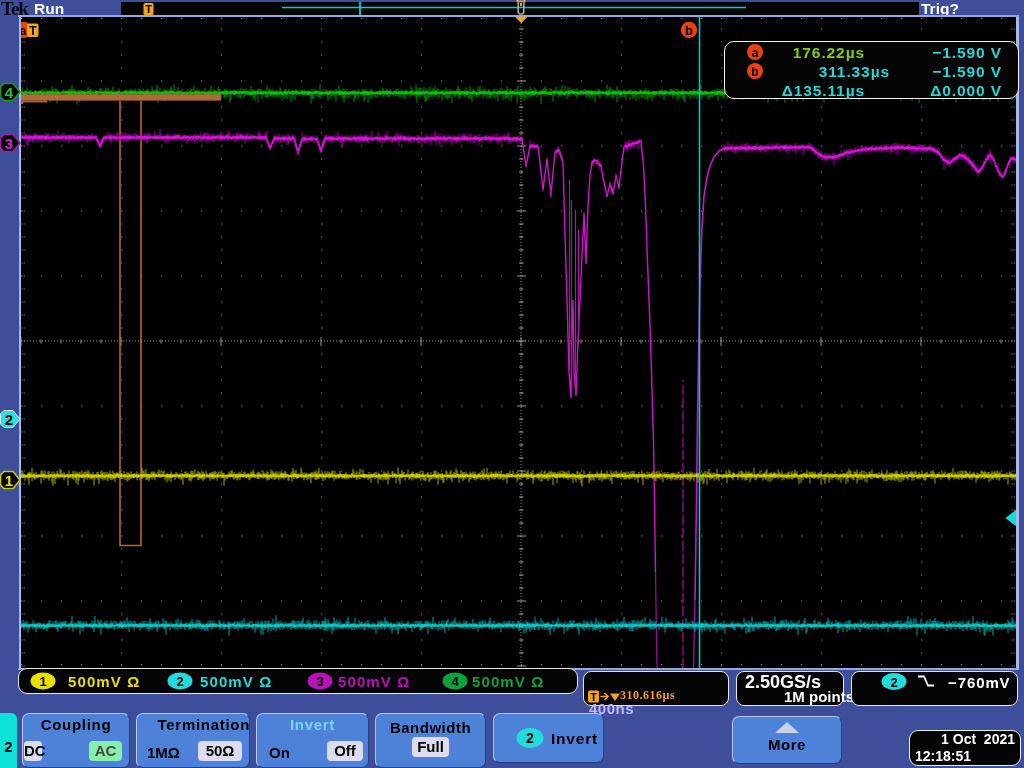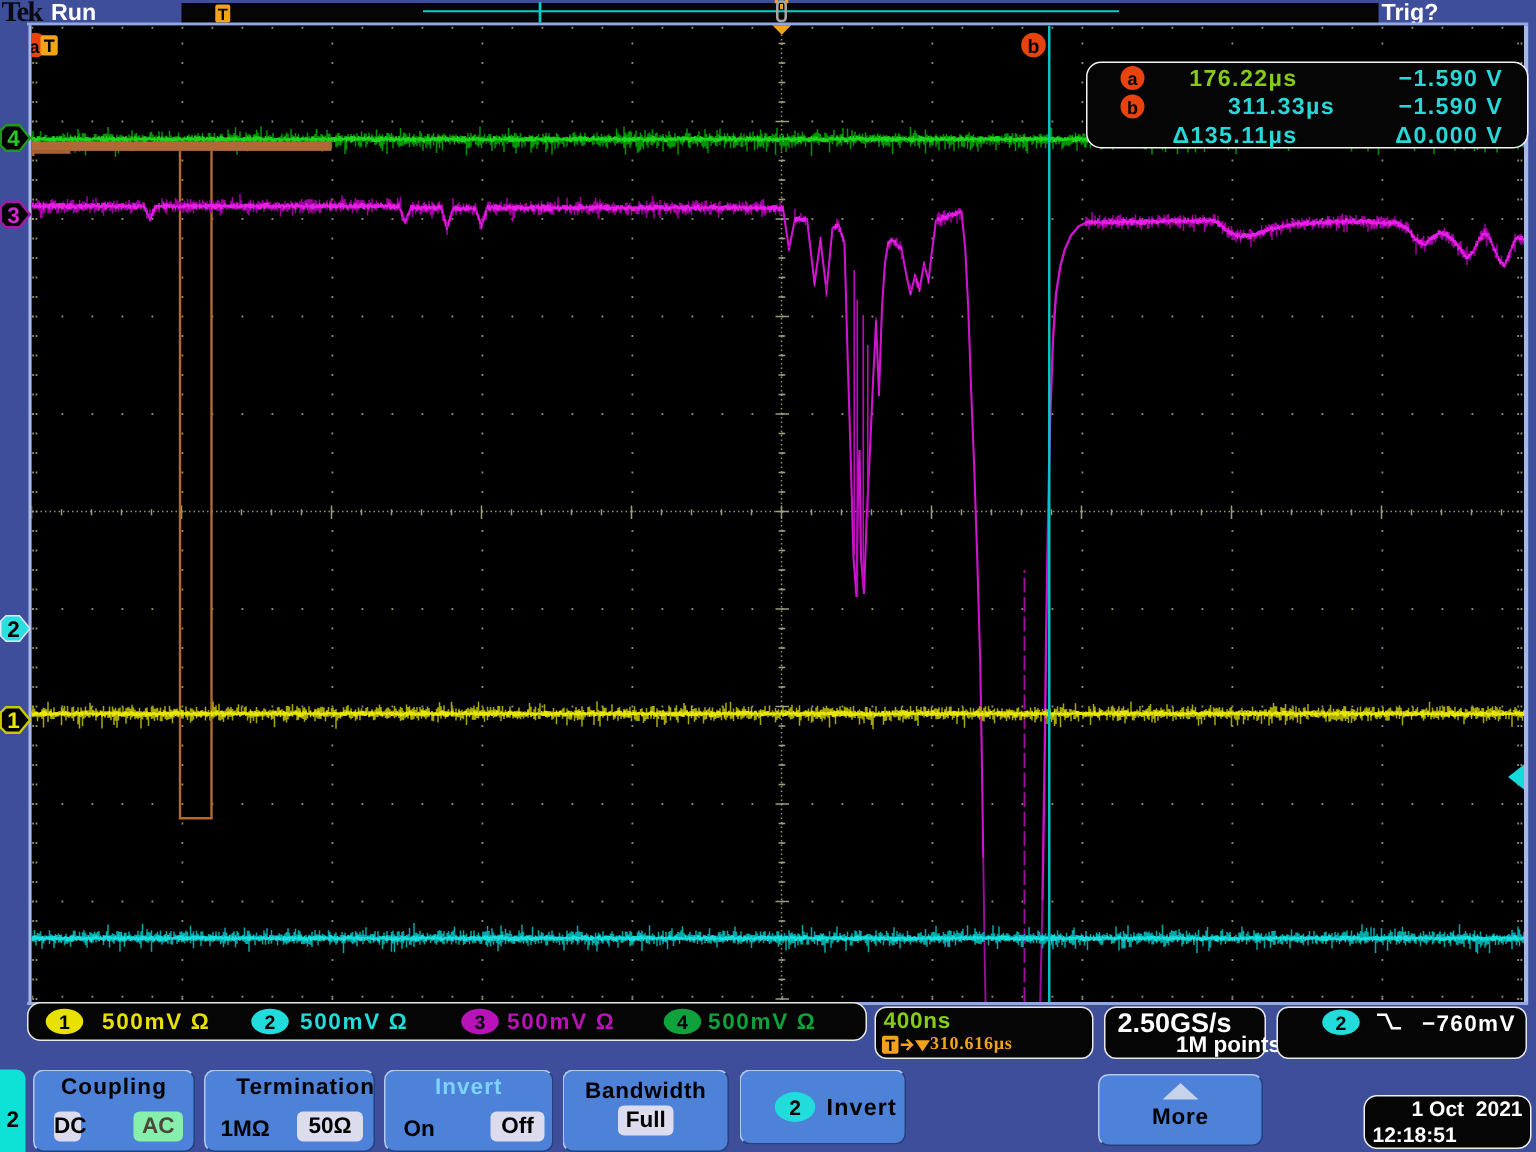--- a/index.html
+++ b/index.html
@@ -112,21 +112,21 @@
 <text x="302" y="18" font-size="13" font-weight="bold" fill="#000" text-anchor="middle" font-family="Liberation Sans, sans-serif">3</text>
 <ellipse cx="437" cy="13" rx="12.5" ry="8.5" fill="#0fa23c"></ellipse>
 <text x="437" y="18" font-size="13" font-weight="bold" fill="#000" text-anchor="middle" font-family="Liberation Sans, sans-serif">4</text>
 </svg>
 <div class="abs b" style="left:68px;top:673px;color:#e8e000;font-size:15px;letter-spacing:1.1px;">500mV Ω</div>
 <div class="abs b" style="left:200px;top:673px;color:#22dcdc;font-size:15px;letter-spacing:1.1px;">500mV Ω</div>
 <div class="abs b" style="left:338px;top:673px;color:#b912b9;font-size:15px;letter-spacing:1.1px;">500mV Ω</div>
 <div class="abs b" style="left:472px;top:673px;color:#0fa23c;font-size:15px;letter-spacing:1.1px;">500mV Ω</div>
 
 <div class="abs" style="left:583px;top:671px;width:146px;height:35px;background:#050505;border:1.2px solid #e8e8e8;border-radius:8px;"></div>
-<div class="abs b" style="left:589px;top:672px;color:#84cc16;font-size:15px;letter-spacing:0.5px;">400ns</div>
+<div class="abs b" style="left:589px;top:700px;color:#c4b5fd;font-size:15px;letter-spacing:0.5px;">400ns</div>
 <svg class="abs" style="left:588px;top:689px;" width="40" height="15">
 <rect x="0" y="1.5" width="11" height="12" rx="1.5" fill="#f2a31c"></rect>
 <text x="5.5" y="11.5" font-size="11" font-weight="bold" fill="#000" text-anchor="middle" font-family="Liberation Sans, sans-serif">T</text>
 <path d="M12.5 7.5 h7 m-3 -3.5 l3.5 3.5 l-3.5 3.5" stroke="#f2a31c" stroke-width="1.6" fill="none"></path>
 <polygon points="22,4.5 32,4.5 27,12" fill="#f2a31c"></polygon>
 </svg>
 <div class="abs b" style="left:620px;top:688px;color:#f2a31c;font-size:12px;letter-spacing:0.5px;font-family:Liberation Serif, serif;">310.616µs</div>
 
 <div class="abs" style="left:736px;top:671px;width:108px;height:35px;background:#050505;border:1.2px solid #e8e8e8;border-radius:8px;"></div>
 <div class="abs b" style="left:745px;top:672px;color:#fff;font-size:18px;">2.50GS/s</div>
@@ -138,21 +138,21 @@
 <text x="43" y="15.5" font-size="13" font-weight="bold" fill="#000" text-anchor="middle" font-family="Liberation Sans, sans-serif">2</text>
 <path d="M67 5.5 h6 l4 9 h6" stroke="#fff" stroke-width="1.8" fill="none"></path>
 </svg>
 <div class="abs b" style="left:948px;top:674px;color:#fff;font-size:15px;letter-spacing:0.9px;">−760mV</div>
 
 <div class="abs" style="left:0;top:713px;width:17px;height:55px;background:#0ee2d6;border-radius:0 6px 0 0;"></div>
 <div class="abs b" style="left:0;top:738px;width:17px;text-align:center;color:#000;font-size:15px;">2</div>
 
 <div class="abs menubtn" style="left:22px;top:713px;width:108px;height:55px;"></div>
 <div class="abs b" style="left:22px;top:716px;width:108px;text-align:center;color:#000;font-size:15px;letter-spacing:0.7px;">Coupling</div>
-<div class="abs b opt" style="left:36px;top:741px;width:18px;">DC</div>
+<div class="abs b opt" style="left:24px;top:741px;width:18px;">DC</div>
 <div class="abs b optg" style="left:89px;top:741px;width:33px;">AC</div>
 
 <div class="abs menubtn" style="left:136px;top:713px;width:114px;height:55px;"></div>
 <div class="abs b" style="left:136px;top:716px;width:114px;text-align:right;color:#000;font-size:15px;letter-spacing:0.7px;">Termination</div>
 <div class="abs b" style="left:147px;top:744px;color:#000;font-size:15px;">1MΩ</div>
 <div class="abs b opt" style="left:198px;top:741px;width:44px;">50Ω</div>
 
 <div class="abs menubtn" style="left:256px;top:713px;width:113px;height:55px;"></div>
 <div class="abs b" style="left:256px;top:716px;width:113px;text-align:center;color:#7dd3fc;font-size:15px;letter-spacing:0.7px;">Invert</div>
 <div class="abs b" style="left:269px;top:744px;color:#000;font-size:15px;">On</div>

